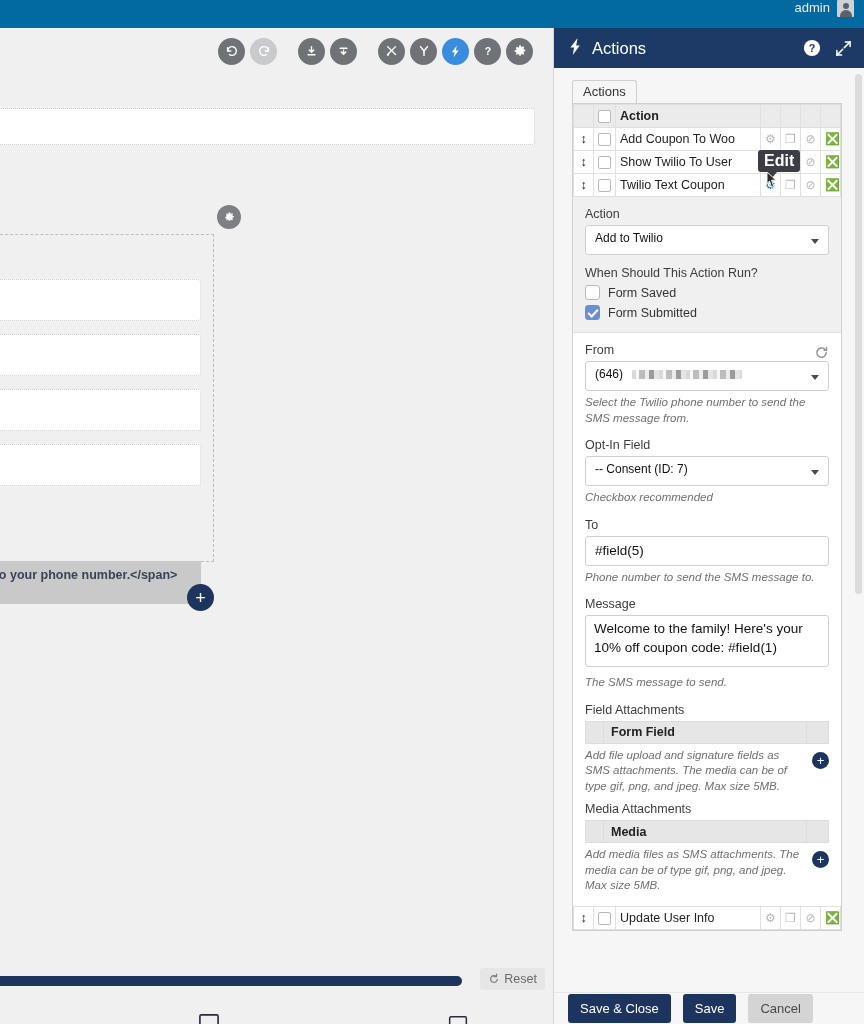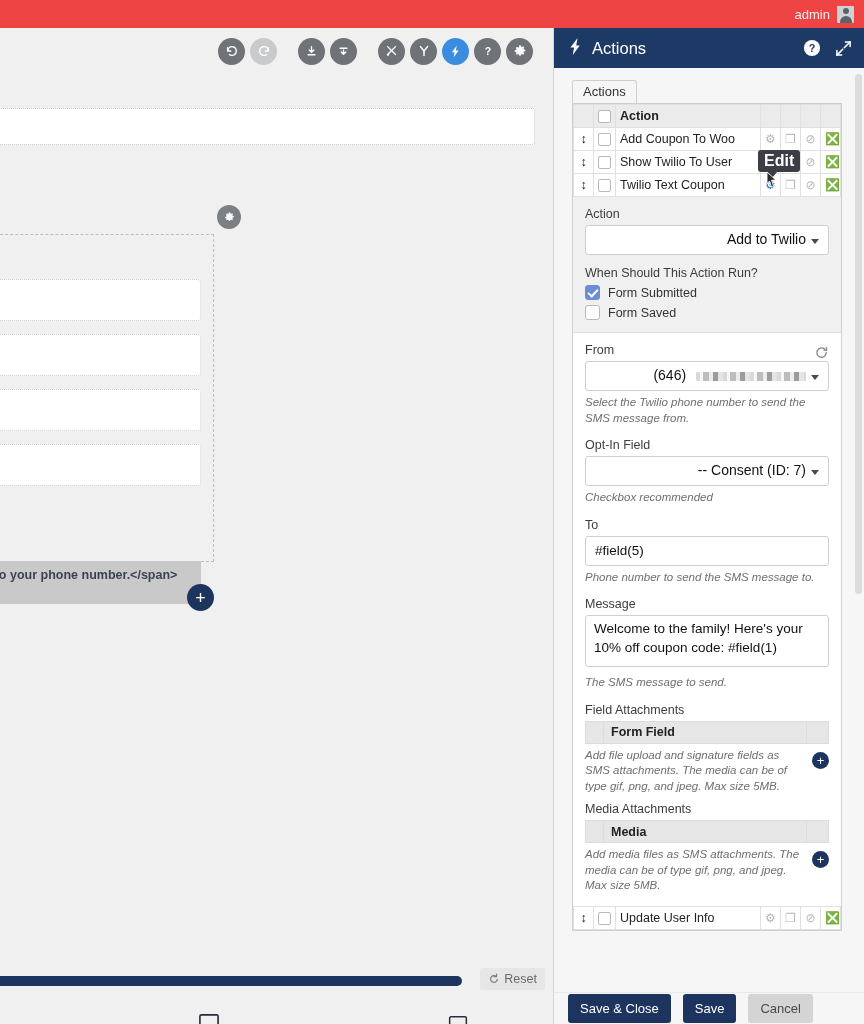--- a/index.html
+++ b/index.html
@@ -7,22 +7,22 @@
     width: 864px; height: 1024px;
     font-family: "Liberation Sans", sans-serif;
     background: #f1f1f1;
     overflow: hidden;
   }
   #root { position: relative; width: 864px; height: 1024px; }
 
   
   .adminbar {
     position: absolute; top: 0; left: 0; width: 864px; height: 28px;
-    background: #ef4444; color: #b4b9be;
-    display: flex; align-items: center; justify-content: flex-end;
+    background: #0369a1; color: #b4b9be;
+    display: flex; justify-content: flex-end;
     padding-right: 10px; font-size: 13px;
   }
   .adminbar .uname { margin-right: 7px; color: #eee; font-size: 13px; }
   .avatar {
     width: 17px; height: 17px; background: #cfd2d4; border-radius: 1px;
     position: relative; overflow: hidden;
   }
   .avatar::before {
     content:""; position:absolute; left:5.5px; top:2.5px; width:6px; height:6px;
     border-radius:50%; background:#5b6168;
@@ -182,22 +182,22 @@
 
   
   .sec { padding: 10px 12px 12px; }
   .sec.grey { background: #f0f0f0; border-bottom: 1px solid #e0e0e0; }
   .sec.white { background: #fff; }
   .flabel { font-size: 12.5px; color: #3c3c3c; margin-bottom: 4px; }
   .fhint { font-size: 11.5px; color: #6f6f6f; font-style: italic; line-height: 1.35; margin-top: 4px; }
   .sel {
     position: relative; width: 100%; height: 30px; background: #fff;
     border: 1px solid #cfcfcf; border-radius: 3px;
-    font-size: 14px; color: #111; padding: 5px 22px 5px 9px;
-    white-space: nowrap; overflow: hidden; cursor: pointer; text-align: right;
+    font-size: 12px; color: #111; padding: 5px 22px 5px 9px;
+    white-space: nowrap; overflow: hidden; cursor: pointer;
   }
   .sel::after {
     content: ""; position: absolute; right: 9px; top: 13px;
     border-left: 4px solid transparent; border-right: 4px solid transparent;
     border-top: 5px solid #4a4a4a;
   }
   .inp {
     width: 100%; height: 30px; background: #fff;
     border: 1px solid #cfcfcf; border-radius: 3px;
     font-size: 13.5px; color: #111; padding: 5px 9px;
@@ -459,26 +459,26 @@
             </tr>
           </tbody>
         </table>
 
         <div class="sec grey">
           <div class="flabel">Action</div>
           <div class="sel">Add to Twilio</div>
 
           <div class="flabel" style="margin-top:11px">When Should This Action Run?</div>
           <div class="ckrow">
+            <span class="ckbig"></span>
+            <span class="cklabel">Form Saved</span>
+          </div>
+          <div class="ckrow">
             <span class="ckbig checked"></span>
             <span class="cklabel">Form Submitted</span>
-          </div>
-          <div class="ckrow">
-            <span class="ckbig"></span>
-            <span class="cklabel">Form Saved</span>
           </div>
         </div>
 
         <div class="sec white">
 
           <div class="lblrow">
             <span class="flabel">From</span>
             <span class="refresh">
               <svg width="15" height="15" viewBox="0 0 16 16" fill="none" stroke="#8c8c8c" stroke-width="1.5" stroke-linecap="round">
                 <path d="M13 8a5 5 0 1 1-1.6-3.6"></path>

